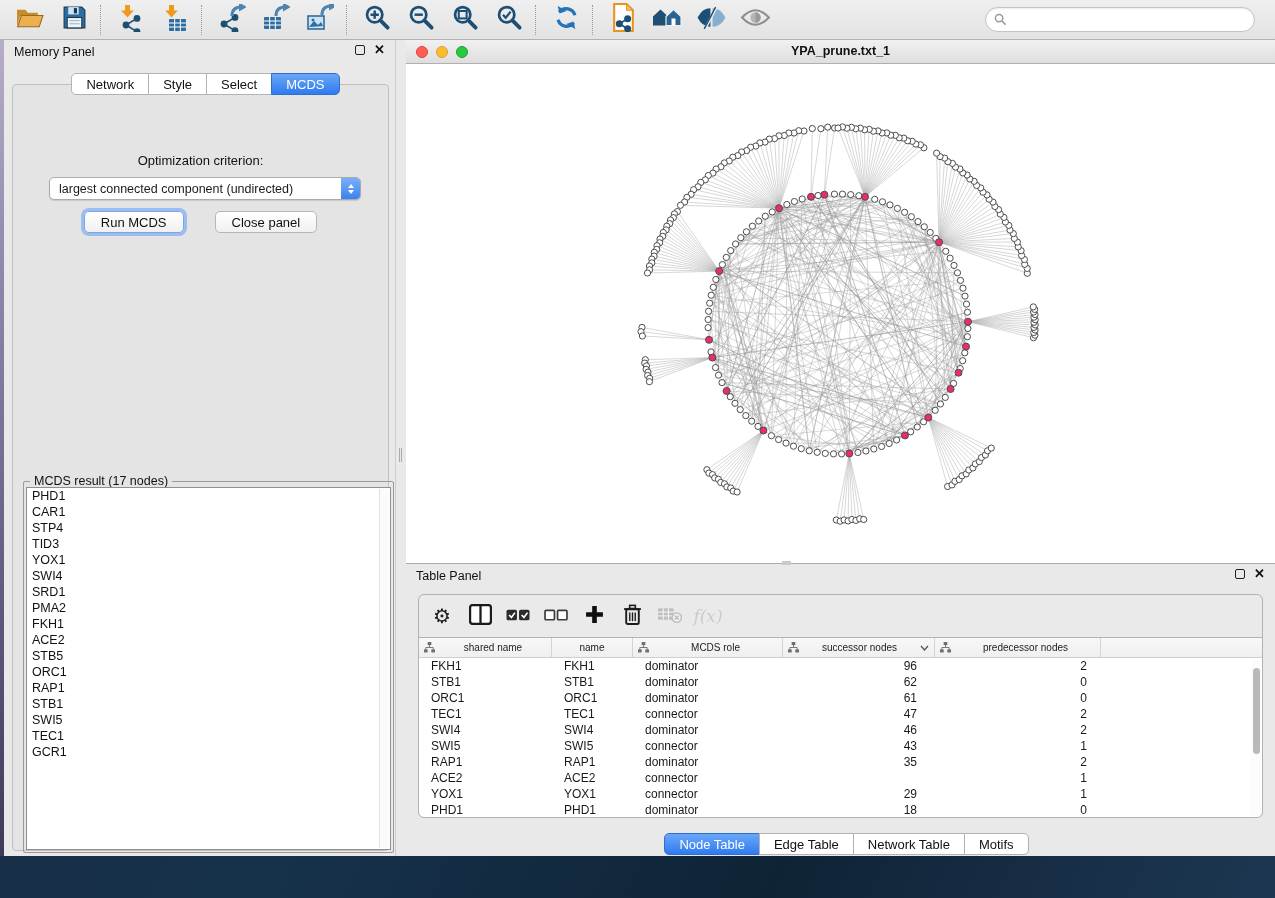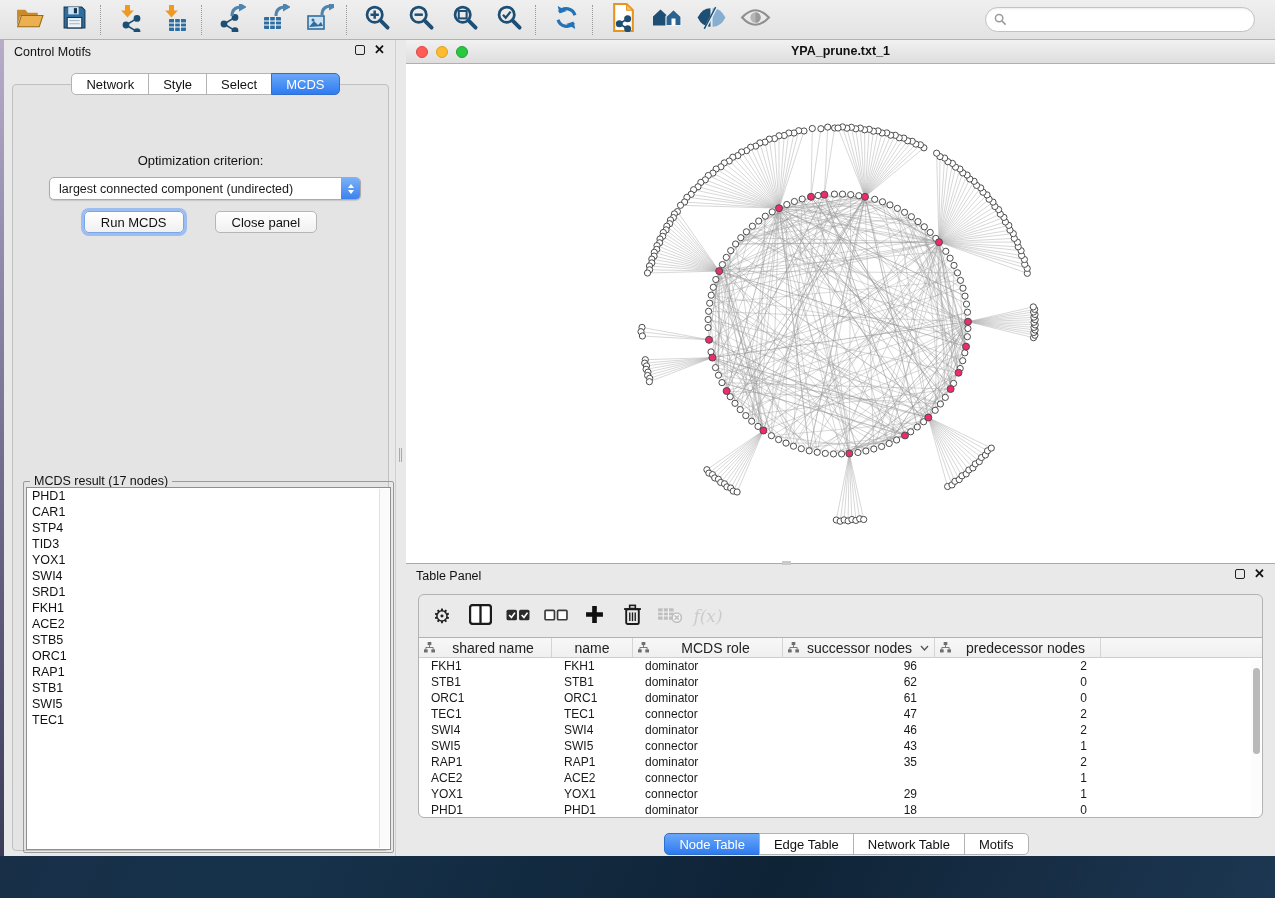--- a/index.html
+++ b/index.html
@@ -94,21 +94,21 @@
   .tp-toolbar { position:absolute; left:0; top:0; width:100%; height:42px; display:flex;
     align-items:center; padding-left:4px; }
   .tpt-btn { width:38px; height:34px; display:flex; align-items:center; justify-content:center; }
   .tpt-btn.disabled { opacity:.55;align-items:center; }
   .gear-glyph { font-size:20px; color:#222; line-height:20px; }
   .fx-glyph { font-family:"DejaVu Serif",serif; font-style:italic; font-size:17px; color:#b3b3b3; }
   .tp-table { position:absolute; left:0; top:42px; right:0; bottom:0; background:#fff;
     border-top:1px solid #b2b2b2; border-radius:0 0 6px 6px; overflow:hidden; }
   .thead { display:flex; height:20px; background:linear-gradient(#f8f8f8,#efefef);
     border-bottom:1px solid #cfcfcf; }
-  .th { display:flex; align-items:center; border-right:1px solid #d4d4d4; font-size:14px;
+  .th { display:flex; align-items:center; border-right:1px solid #d4d4d4; font-size:10px;
     color:#222; position:relative; }
   .th .lbl { flex:1; text-align:center; padding:0 4px; }
   .th .tree { margin-left:5px; }
   .trow { display:flex; height:16px; }
   .td { font-size:12px; line-height:16px; white-space:nowrap; overflow:hidden; }
   .td.l { padding-left:12px; text-align:left; }
   .td.r1 { padding-right:18px; text-align:right; }
   .td.r2 { padding-right:14px; text-align:right; }
   .tbl-scroll { position:absolute; right:1px; top:22px; width:10px; height:158px; background:#fcfcfc; }
   .tbl-thumb { position:absolute; left:1.5px; top:8px; width:7px; height:86px; background:#b9b9b9; border-radius:4px; }
@@ -296,21 +296,21 @@
           <line x1="8.6" y1="8.6" x2="12.5" y2="12.5" stroke="#9a9a9a" stroke-width="1.8"></line>
         </svg>
       <input type="text" placeholder="" style="">
     </div>
   </div>
 
   <div class="left-strip"></div>
 
   <div class="control-panel">
     <div class="cp-header">
-      <span class="panel-title">Control Motifs</span>
+      <span class="panel-title">Memory Panel</span>
       <span class="win-btns">
         <span class="float-glyph"></span>
         <span class="close-glyph">✕</span>
       </span>
     </div>
     <div class="cp-tabs" id="cp-tabs">
         <div class="tab">Network</div>
         <div class="tab">Style</div>
         <div class="tab">Select</div>
         <div class="tab active">MCDS</div>
@@ -332,28 +332,30 @@
         <span class="result-legend">MCDS result (17 nodes)</span>
         <div class="result-list" id="result-list">
           <div class="gutter"></div>
         <div class="list-item">PHD1</div>
             <div class="list-item">CAR1</div>
             <div class="list-item">STP4</div>
             <div class="list-item">TID3</div>
             <div class="list-item">YOX1</div>
             <div class="list-item">SWI4</div>
             <div class="list-item">SRD1</div>
+            <div class="list-item">PMA2</div>
             <div class="list-item">FKH1</div>
             <div class="list-item">ACE2</div>
             <div class="list-item">STB5</div>
             <div class="list-item">ORC1</div>
             <div class="list-item">RAP1</div>
             <div class="list-item">STB1</div>
             <div class="list-item">SWI5</div>
             <div class="list-item">TEC1</div>
+            <div class="list-item">GCR1</div>
           </div>
       </div>
     </div>
   </div>
 
   <div class="v-split">
       <span class="grip"></span>
     </div>
 
   <div class="right-area">

